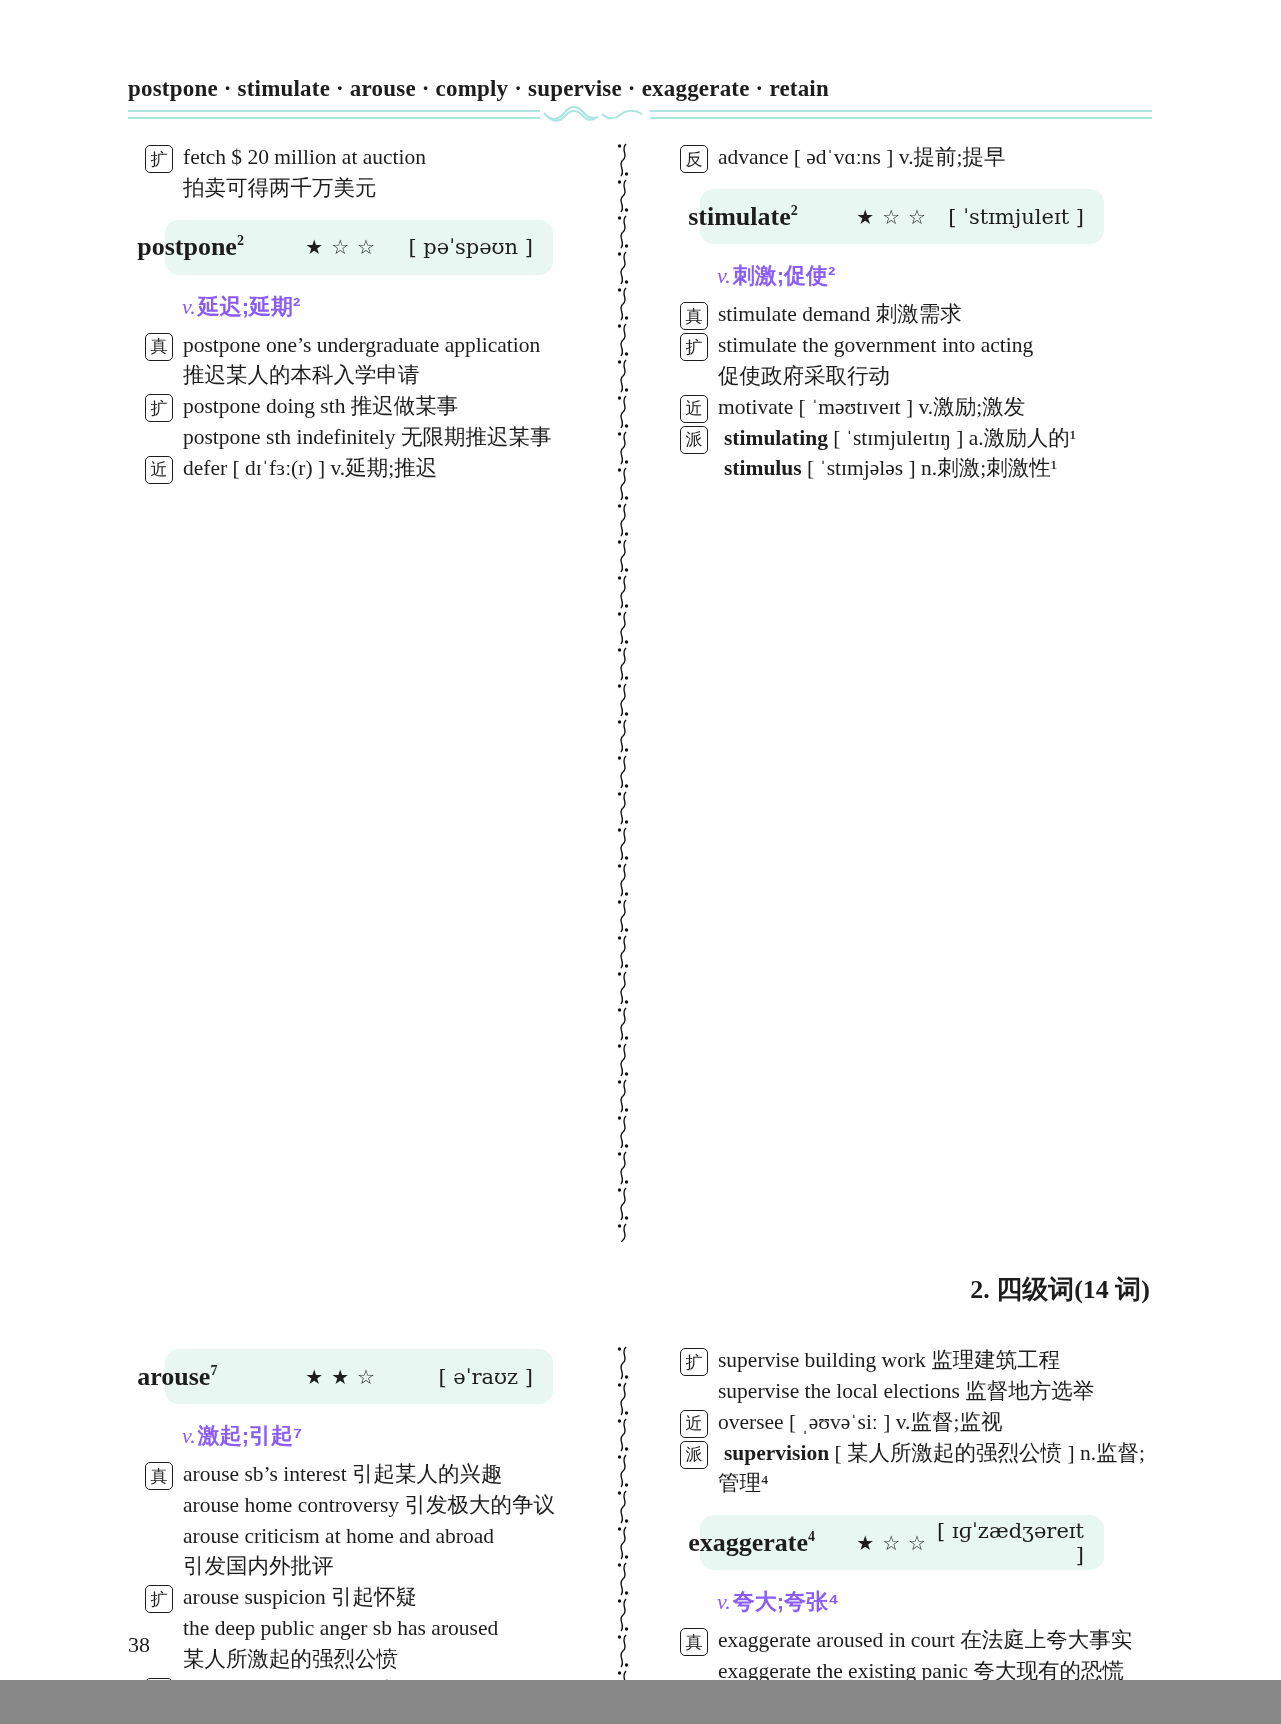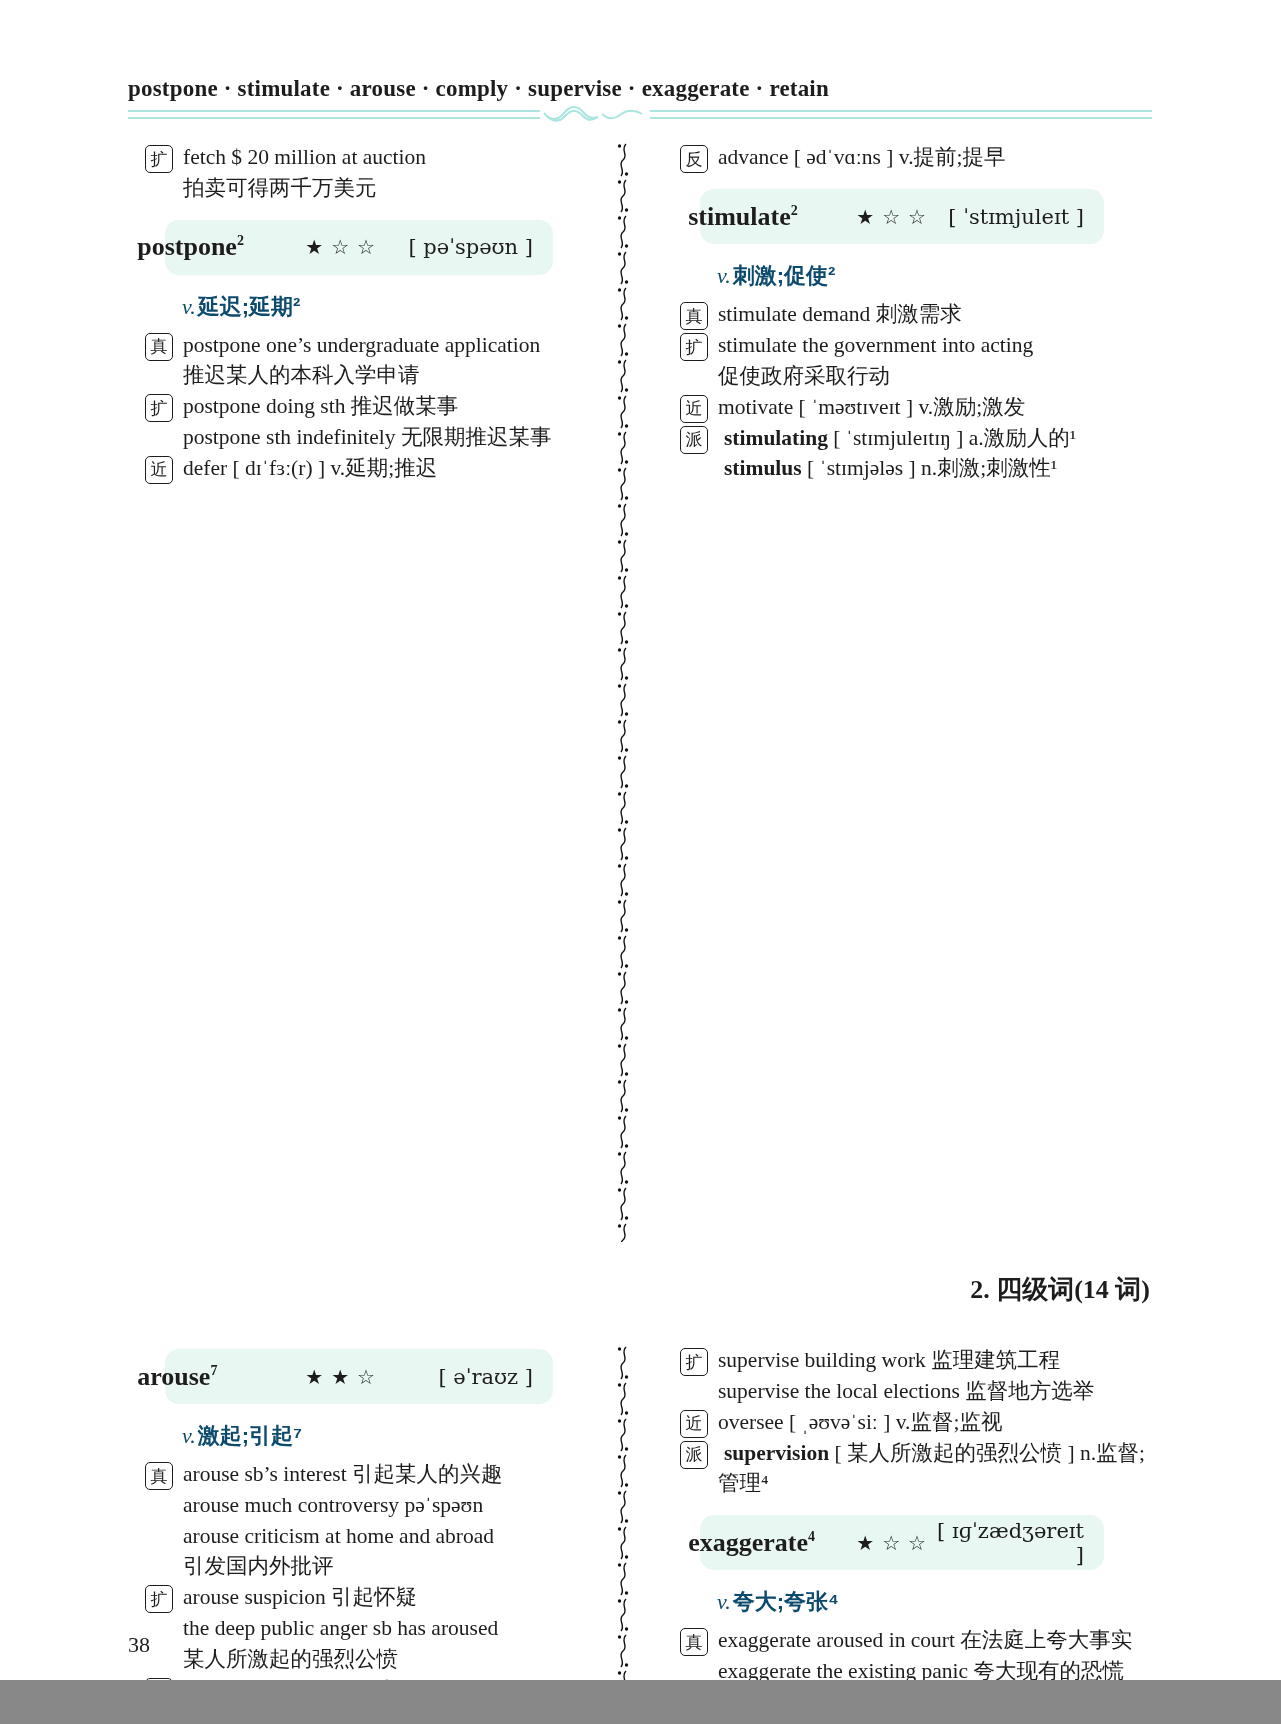--- a/index.html
+++ b/index.html
@@ -26,21 +26,21 @@
   
   .wordbox{background:#e9f7f3;border-radius:14px;height:55px;display:flex;align-items:center;
            margin:16px 12px 17px 20px;padding:0 20px 0 22px;justify-content:flex-end;}
   .colR .wordbox{margin-right:46px;}
   .w{font-weight:bold;font-size:26px;min-width:168px;}
   .wsup{font-size:14px;font-weight:bold;}
   .stars{flex:1;text-align:center;font-size:20px;letter-spacing:8px;
          font-family:"DejaVu Sans",sans-serif;white-space:nowrap;}
   .ipa{min-width:150px;text-align:right;font-size:21px;font-family:"DejaVu Serif","DejaVu Sans",serif;}
   
-  .def{color:#0c4a6e;font-size:22px;line-height:30px;margin:0 0 8px 37px;
+  .def{color:#8b5cf6;font-size:22px;line-height:30px;margin:0 0 8px 37px;
        font-family:"Liberation Sans","DejaVu Sans",sans-serif;font-weight:bold;}
   .def .pos{font-family:"Liberation Serif",serif;font-weight:normal;font-style:italic;margin-right:2px;}
   
   .it{display:flex;gap:10px;align-items:flex-start;}
   .tg{flex:0 0 auto;width:26px;height:26px;margin-top:3px;border:1.6px solid #1d1d1d;border-radius:5px;
       display:inline-flex;align-items:center;justify-content:center;
       font-size:17px;line-height:1;font-family:"Liberation Sans","DejaVu Sans",sans-serif;}
   .it.notag .tg{visibility:hidden;}
   .lns{flex:1;min-width:0;}
   .ln{font-size:21.5px;line-height:30.8px;}
@@ -180,21 +180,21 @@
             <span class="w"><span>arouse</span><sup class="wsup">7</sup></span>
             <span class="stars">★★☆</span>
             <span class="ipa">[ əˈraʊz ]</span>
           </div>
           <div class="def"><i class="pos">v.</i><span>激起;引起⁷</span></div>
 
           <div class="it">
             <span class="tg">真</span>
             <div class="lns">
               <div class="ln">arouse sb’s interest 引起某人的兴趣</div>
-              <div class="ln">arouse much controversy pəˈspəʊn</div>
+              <div class="ln">arouse home controversy 引发极大的争议</div>
               <div class="ln">arouse criticism at home and abroad</div>
               <div class="ln">引发国内外批评</div>
             </div>
           </div>
           <div class="it">
             <span class="tg">扩</span>
             <div class="lns">
               <div class="ln">arouse suspicion 引起怀疑</div>
               <div class="ln">the deep public anger sb has aroused</div>
               <div class="ln">某人所激起的强烈公愤</div>

